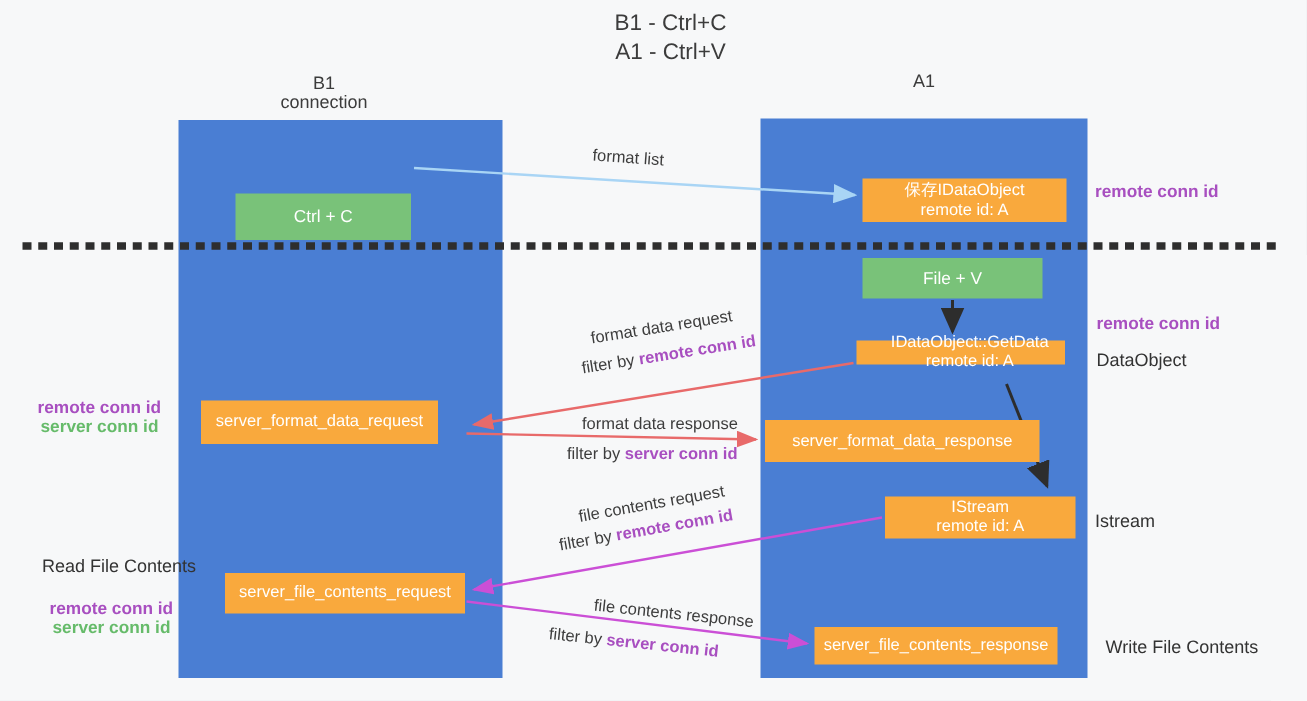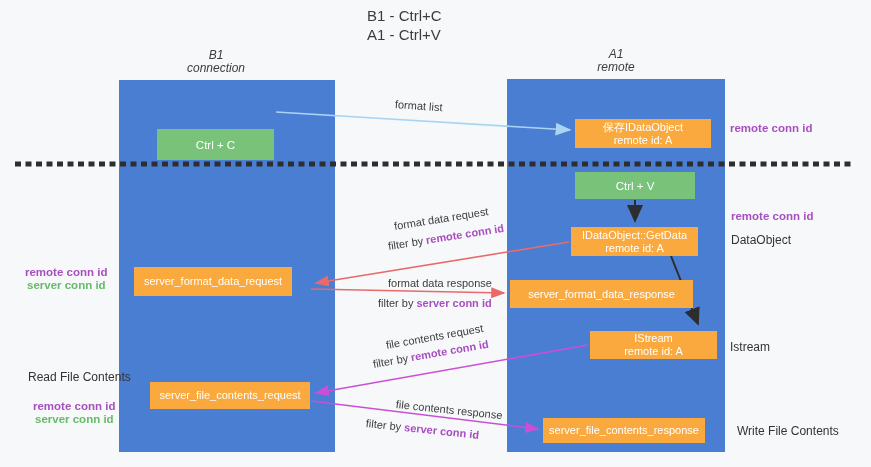--- a/index.html
+++ b/index.html
@@ -1,23 +1,23 @@
 <!DOCTYPE html>
 <html><head>
 <meta charset="utf-8">
 <style>
   html,body{margin:0;padding:0;background:#eef0f2;}
   #canvas{
     position:relative;width:871px;height:467px;background:#f7f8f9;
     font-family:"Liberation Sans",sans-serif;overflow:hidden;
   }
   .abs{position:absolute;}
-  .title-line{width:160px;text-align:left;font-size:15px;color:#3c3c3c;white-space:nowrap;}
+  .title-line{width:160px;text-align:center;font-size:15px;color:#3c3c3c;white-space:nowrap;}
   .col{background:#4a7ed3;}
-  .col-header{width:140px;text-align:center;font-size:12px;color:#3c3c3c;line-height:13px;font-style:italic;}
+  .col-header{width:140px;text-align:center;font-size:12px;color:#3c3c3c;line-height:13px;}
   .gnode{background:#79c279;color:#fff;font-size:11.5px;display:flex;align-items:center;justify-content:center;white-space:nowrap;}
   .onode{background:#f9a93d;color:#fff;font-size:11px;display:flex;flex-direction:column;align-items:center;justify-content:center;line-height:13px;white-space:nowrap;text-align:center;}
   .alabel{font-size:11px;color:#3d3d3d;white-space:nowrap;transform-origin:left center;}
   .purple{color:#a84fc0;font-weight:bold;}
   .greent{color:#66bb6a;font-weight:bold;}
   .sidelabel{font-size:12px;color:#333;white-space:nowrap;}
   .sideconn{font-size:11.5px;font-weight:bold;white-space:nowrap;}
   svg{position:absolute;left:0;top:0;}
   .fb{margin-right:3px;}
 </style>
@@ -28,21 +28,20 @@
 
   <div class="abs title-line" style="left:367px;top:7px;">B1 - Ctrl+C</div>
   <div class="abs title-line" style="left:367px;top:26px;">A1 - Ctrl+V</div>
 
   <div class="abs col-header" style="left:146px;top:49px;">
     <div>B1</div>
     <div>connection</div>
   </div>
   <div class="abs col-header" style="left:546px;top:48px;">
     <div>A1</div>
-    <div>remote</div>
   </div>
 
   <div class="abs col" style="left:119px;top:80px;width:216px;height:372px;"></div>
   <div class="abs col" style="left:507px;top:79px;width:218px;height:373px;"></div>
 
   <svg width="871" height="467">
     <defs>
       <marker id="ah-blue" markerWidth="10" markerHeight="8" refX="9" refY="4" orient="auto">
           <path d="M0,0 L10,4 L0,8 z" fill="#a9d5f5"></path>
         </marker>
@@ -66,23 +65,23 @@
     <line x1="311" y1="401" x2="538" y2="429" stroke="#cb4fd6" stroke-width="1.6" marker-end="url(#ah-mag)"></line>
   </svg>
 
   <div class="abs gnode" style="left:157px;top:93px;width:117px;height:31px;margin-top:36px;">Ctrl + C</div>
 
   <div class="abs onode" style="left:575px;top:119px;width:136px;height:29px;">
     <div>保存IDataObject</div>
     <div>remote id: A</div>
   </div>
 
-  <div class="abs gnode" style="left:575px;top:172px;width:120px;height:27px;">Ctrl + V</div>
+  <div class="abs gnode" style="left:575px;top:172px;width:120px;height:27px;">File + V</div>
 
-  <div class="abs onode" style="left:571px;top:227px;width:127px;height:29px;">
+  <div class="abs onode" style="left:571px;top:227px;width:127px;height:16px;padding-left:12px;">
     <div>IDataObject::GetData</div>
     <div>remote id: A</div>
   </div>
 
   <div class="abs onode" style="left:134px;top:267px;width:158px;height:29px;">server_format_data_request</div>
 
   <div class="abs onode" style="left:510px;top:280px;width:183px;height:28px;">server_format_data_response</div>
 
   <div class="abs onode" style="left:590px;top:331px;width:127px;height:28px;">
     <div>IStream</div>

